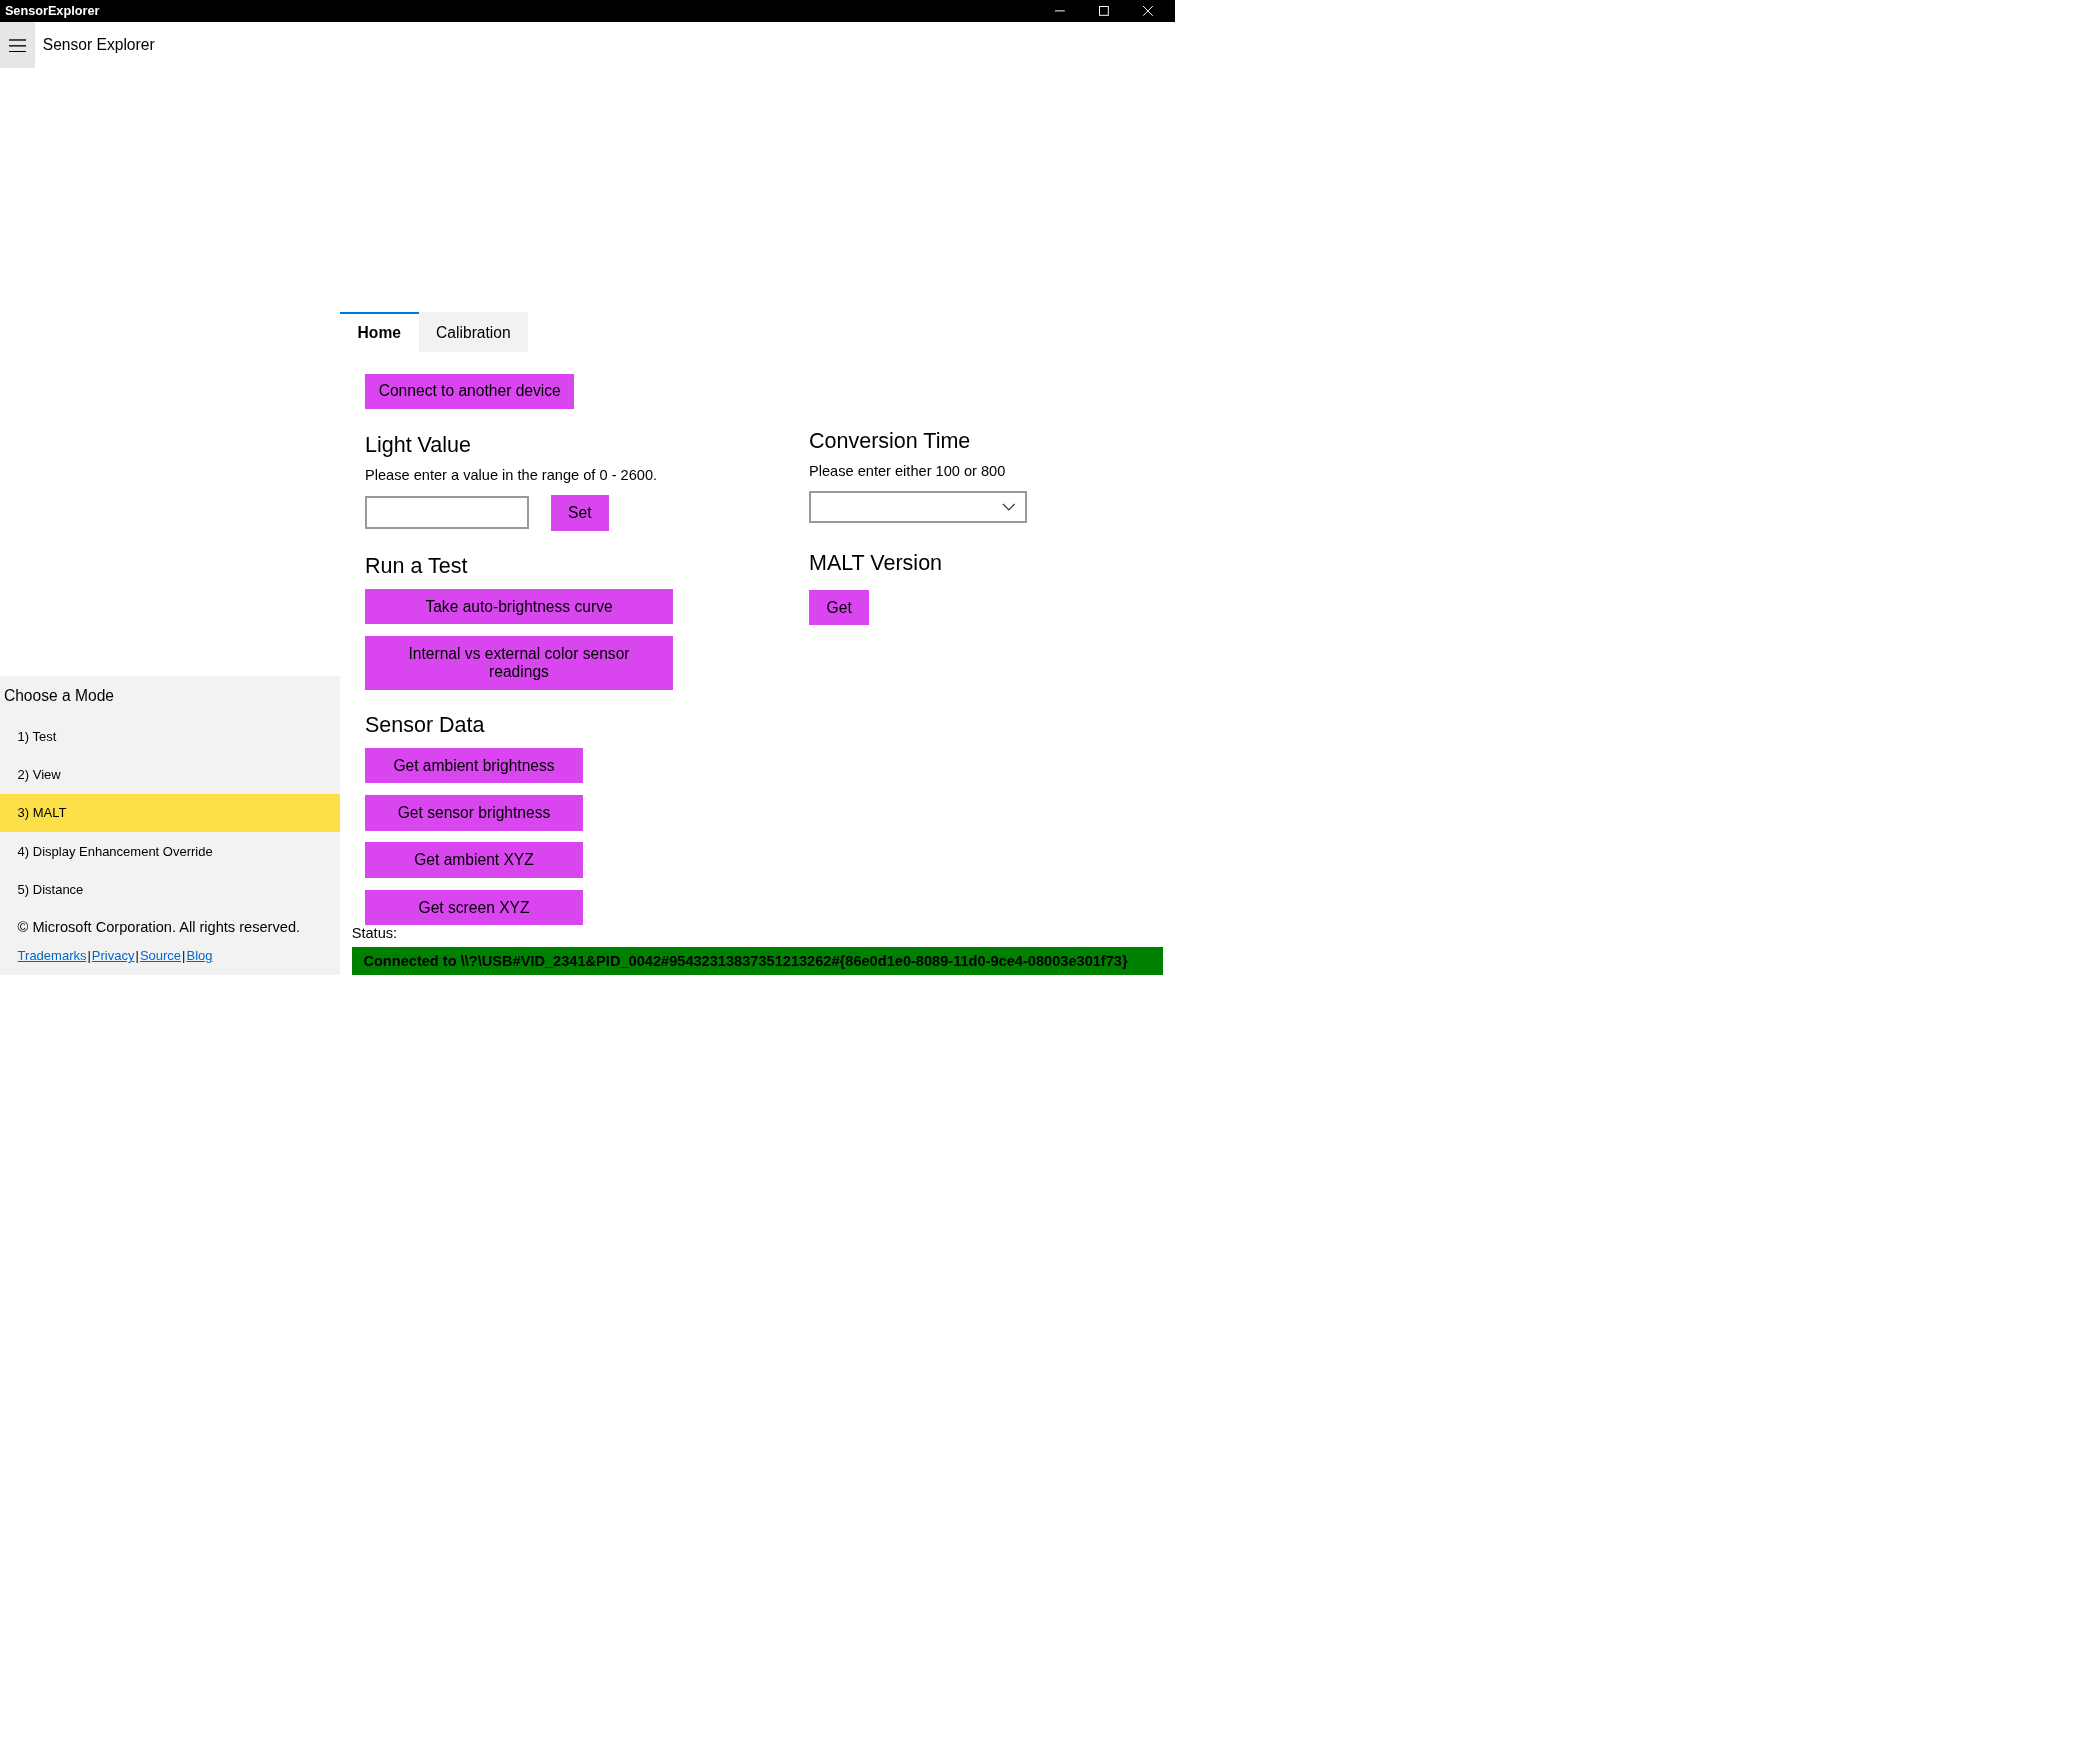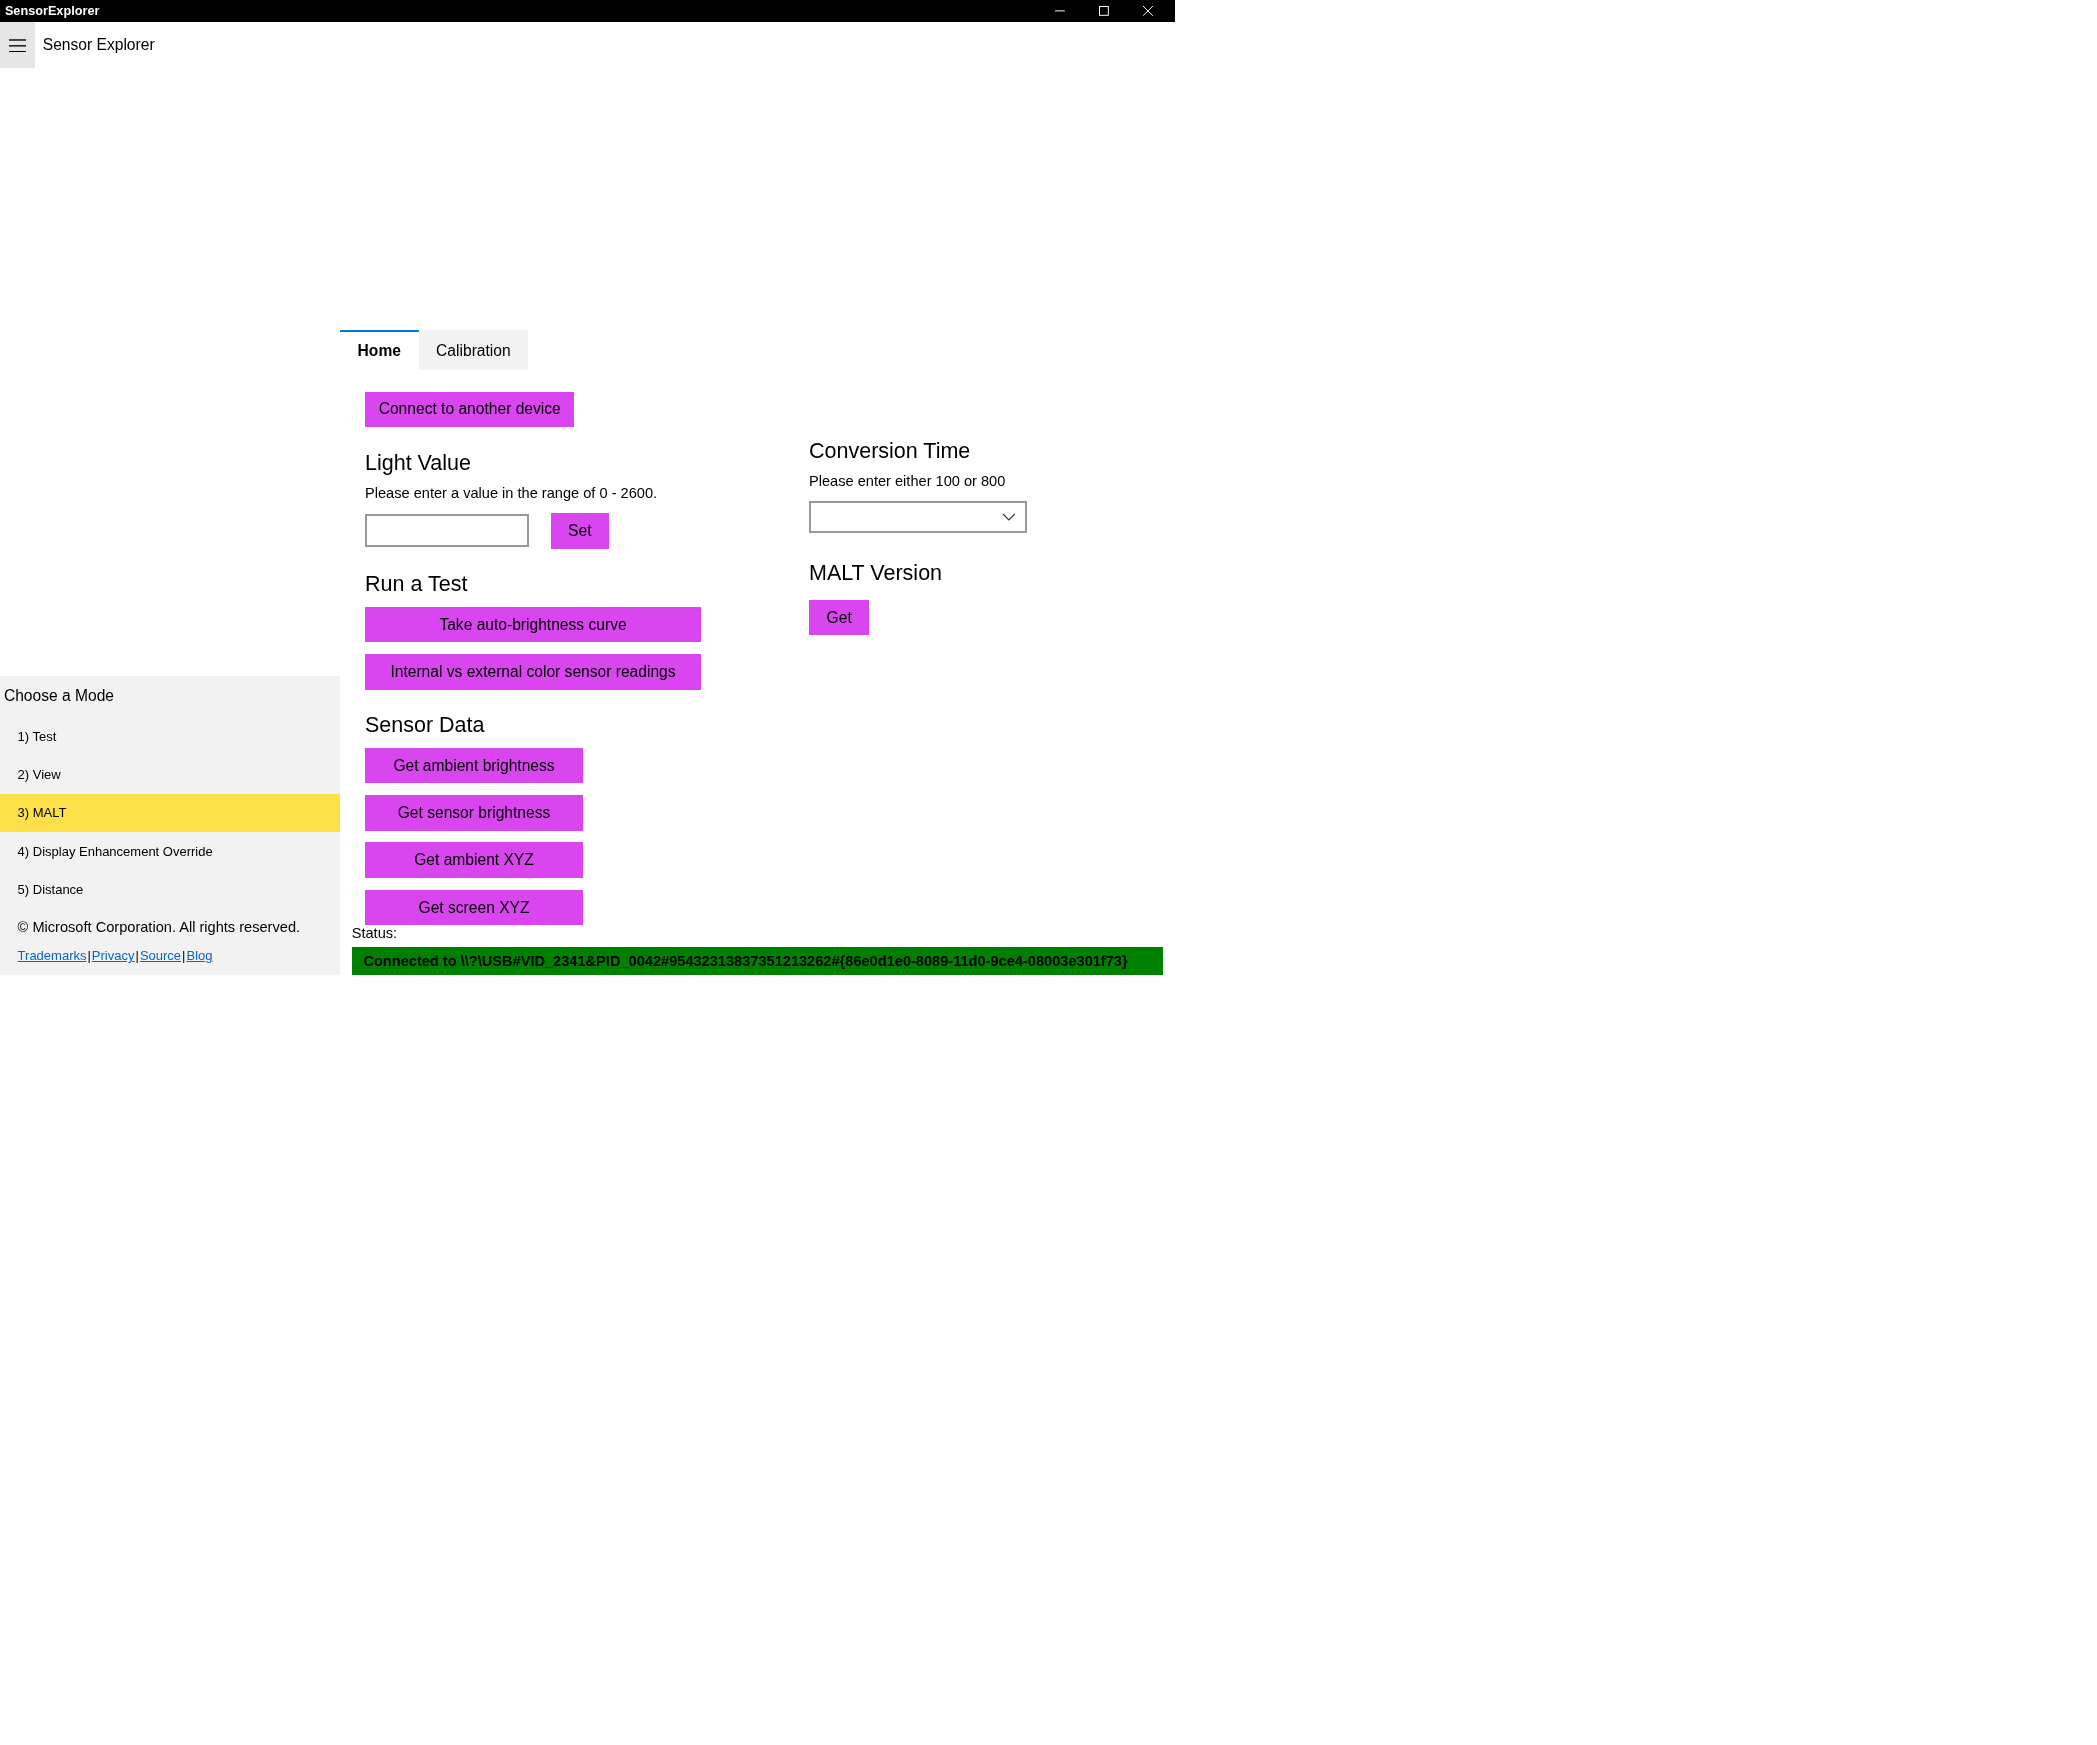--- a/index.html
+++ b/index.html
@@ -128,21 +128,21 @@
     cursor: pointer;
     text-align: center;
   }
   .btn.small { padding: 8.8px 17.6px; }
   h2.section {
     font-weight: 400;
     font-size: 21.5px;
     margin-top: 23.4px;
     margin-bottom: 9.8px;
   }
-  .section.first { margin-top: 4px; }
+  .section.first { margin-top: 12px; }
   .hint {
     font-size: 14.6px;
     margin-bottom: 11.7px;
   }
   .input-row {
     display: flex;
     align-items: center;
     gap: 21.5px;
   }
   .text-input {
@@ -159,21 +159,21 @@
     border: 2px solid #999;
     display: flex;
     align-items: center;
     justify-content: flex-end;
     padding: 0 9.8px;
     cursor: pointer;
     background: #fff;
   }
   .select-wrap svg { width: 13.7px; height: 9.8px; }
   .btn-stack { display: flex; flex-direction: column; gap: 11.7px; margin-top: 2px;}
-  .btn-wide { width: 336px; }
+  .btn-wide { width: 308px; }
   .btn-med { width: 218px; }
   .status-wrap {
     padding: 0 11.7px 0 11.7px;
   }
   .status-label {
     font-size: 14.6px;
     padding-bottom: 5.9px;
   }
   .status-bar {
     background: #008000;

